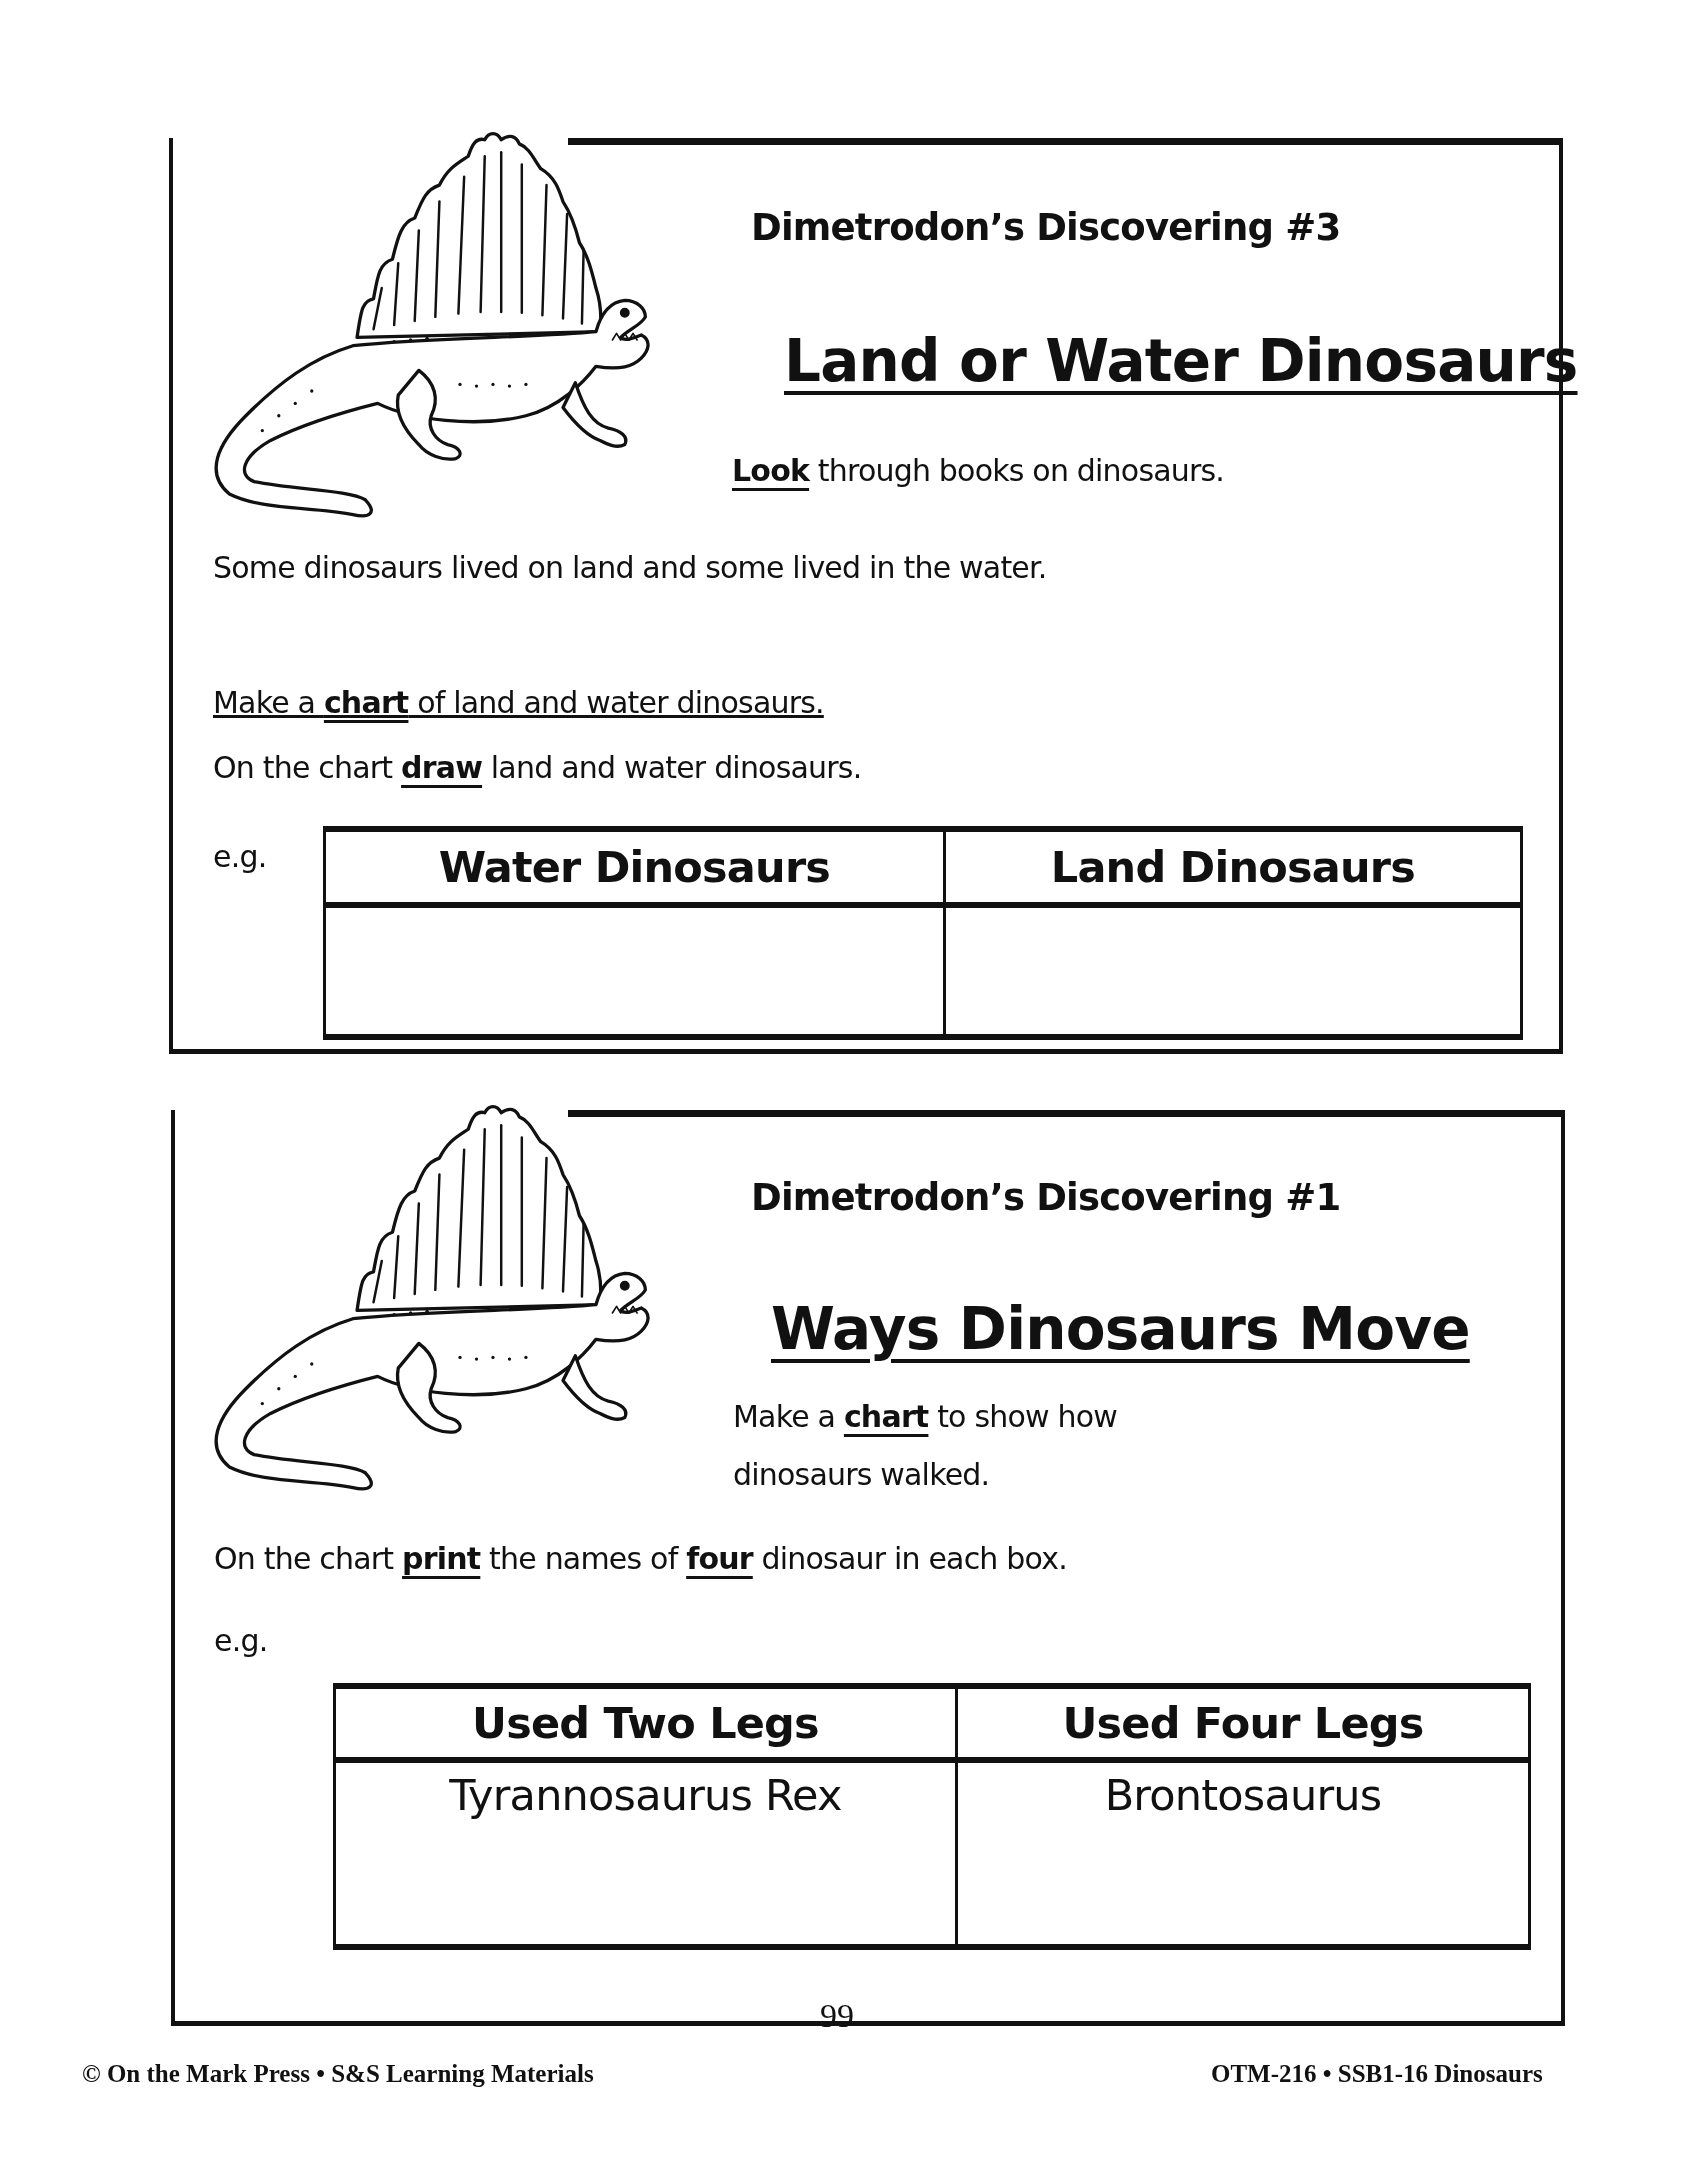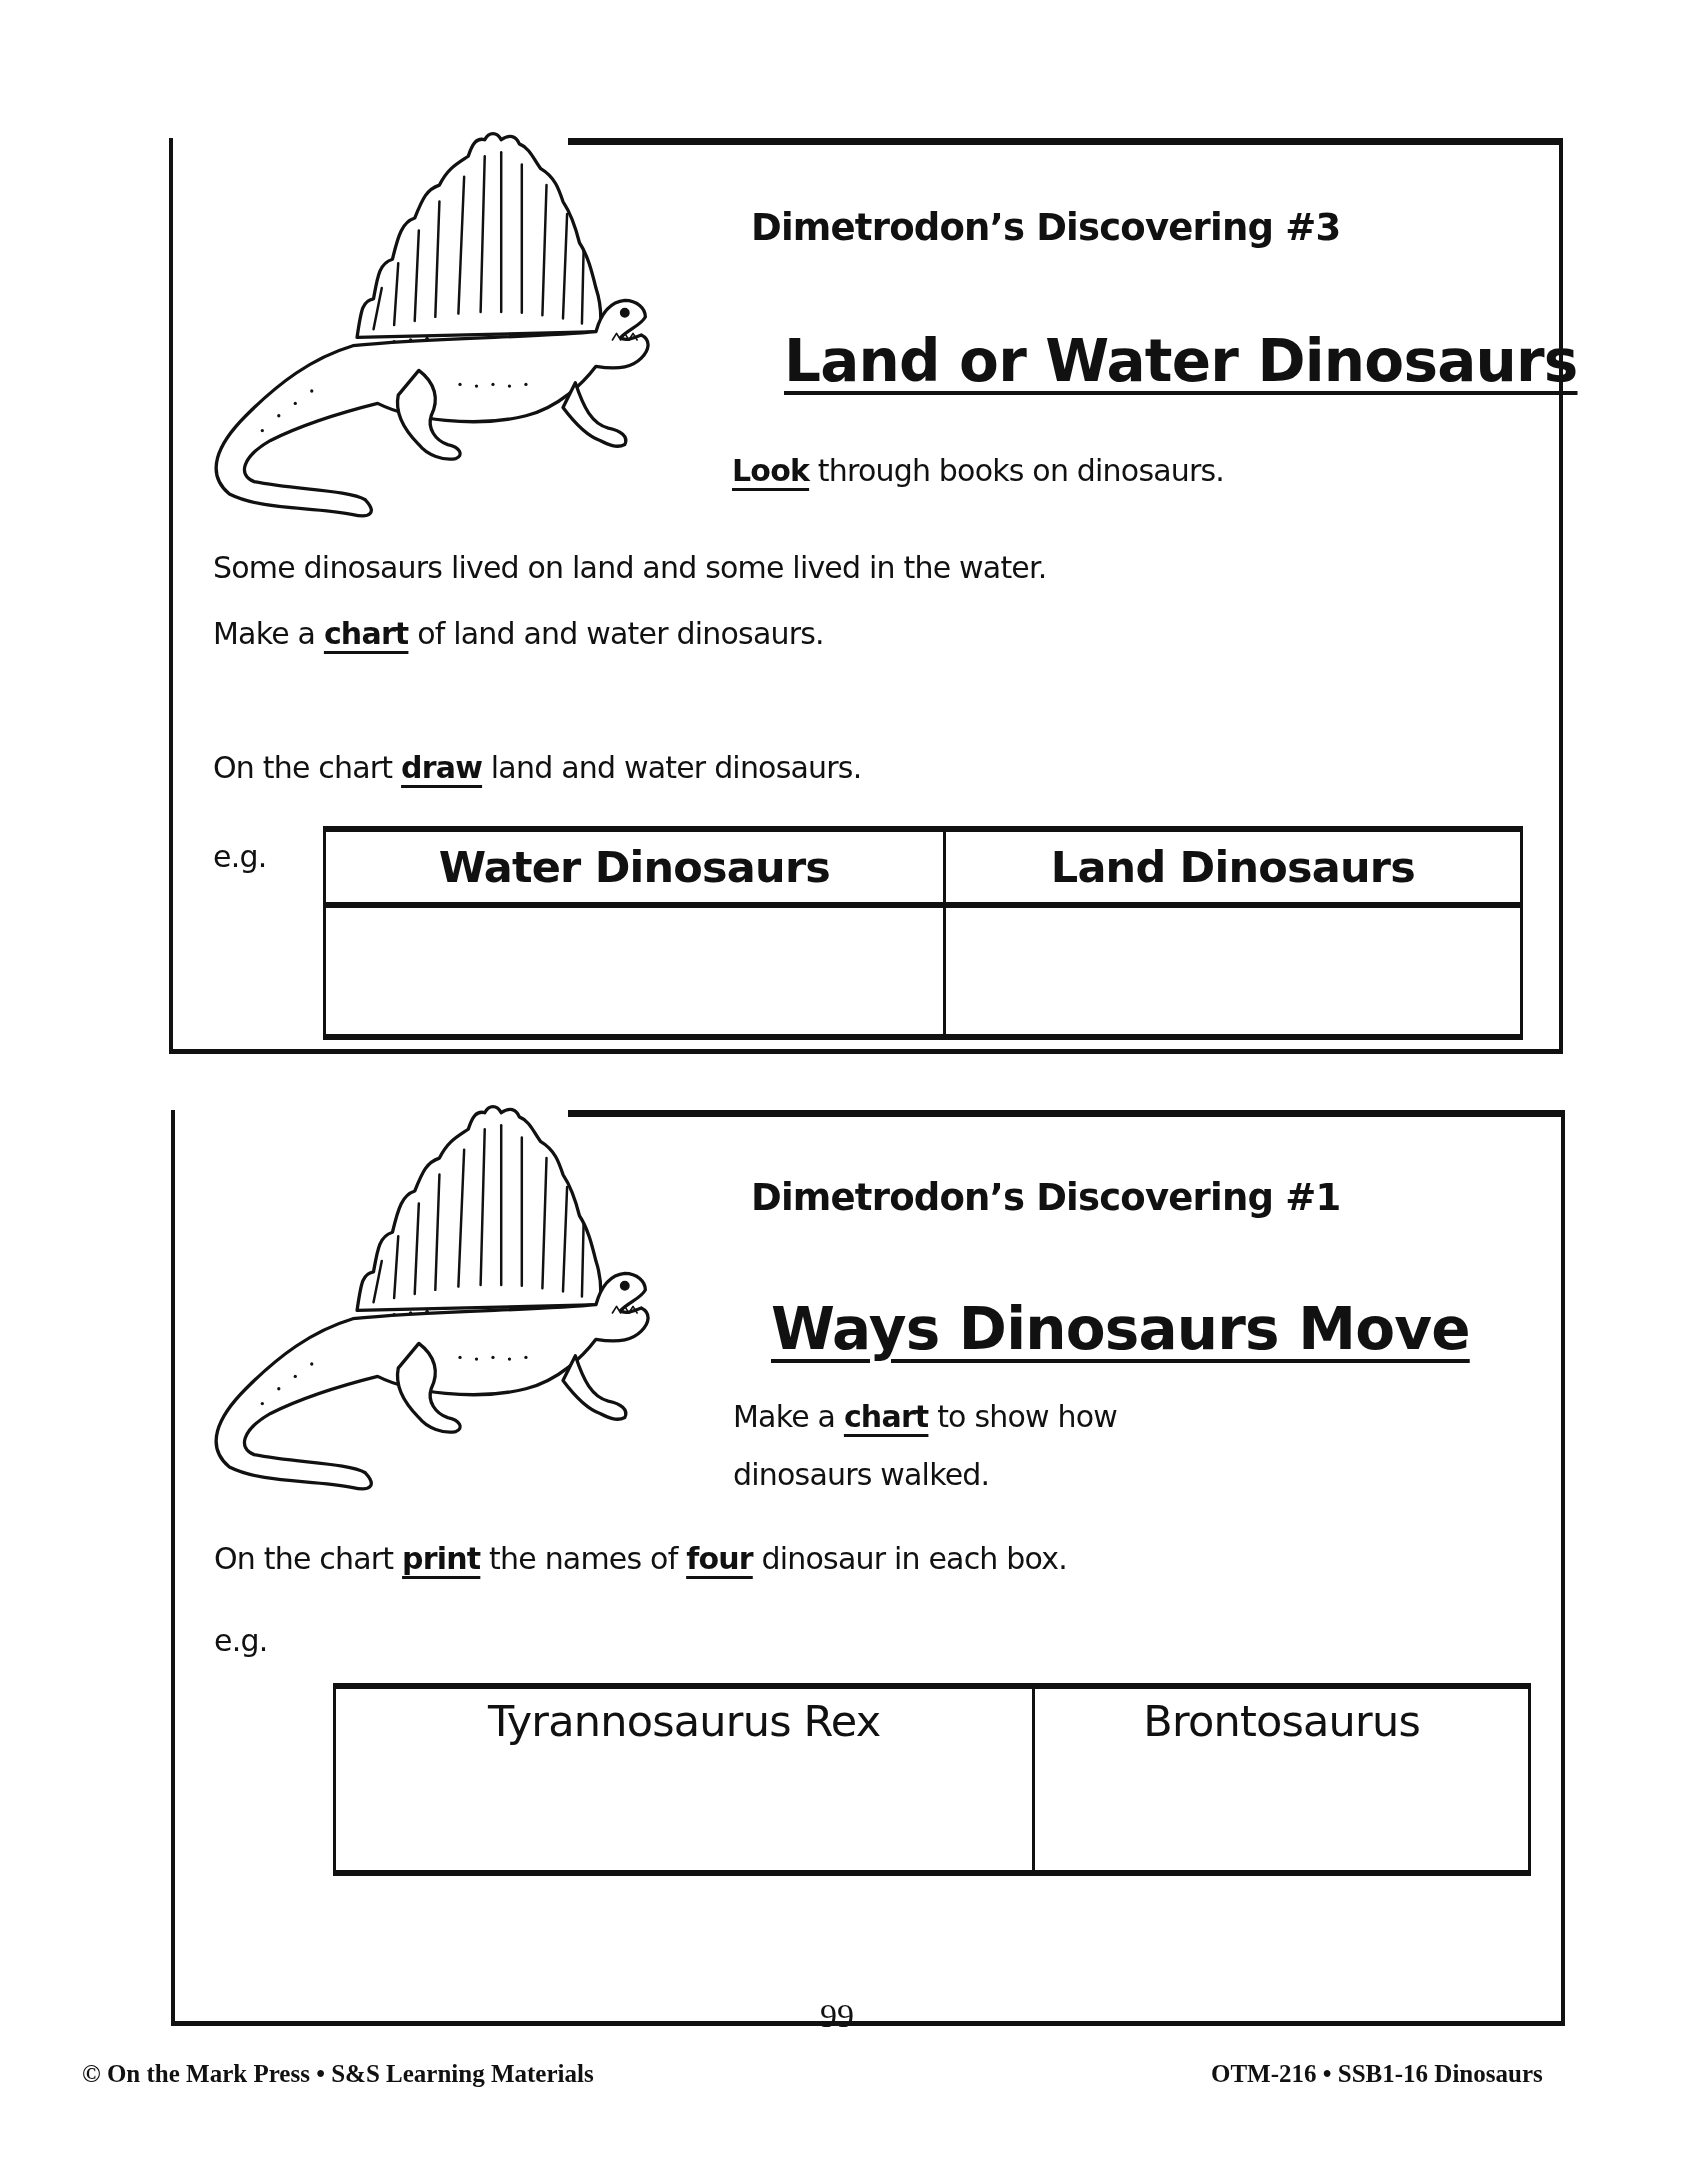--- a/index.html
+++ b/index.html
@@ -92,21 +92,21 @@
   </g>
 </svg>
 
 <div class="abs card-title" style="left:751px; top:206px;">Dimetrodon’s Discovering #3</div>
 <div class="abs card-subtitle" style="left:784px; top:327px;">Land or Water Dinosaurs</div>
 
 <div class="abs body-text" style="left:732px; top:453px;">
   <span class="kw">Look</span><span> through books on dinosaurs.</span>
 </div>
 <div class="abs body-text" style="left:213px; top:550px;">Some dinosaurs lived on land and some lived in the water.</div>
-<div class="abs body-text" style="left:213px; top:616px;">
+<div class="abs body-text" style="left:213px; top:685px;text-decoration:underline;">
   <span>Make a </span><span class="kw">chart</span><span> of land and water dinosaurs.</span>
 </div>
 <div class="abs body-text" style="left:213px; top:750px;">
   <span>On the chart </span><span class="kw">draw</span><span> land and water dinosaurs.</span>
 </div>
 <div class="abs body-text" style="left:213px; top:839px;">e.g.</div>
 
 <table class="chart tbl1">
   <tbody>
       <tr>
@@ -168,20 +168,24 @@
   <span>Make a </span><span class="kw">chart</span><span> to show how</span>
 </div>
 <div class="abs body-text" style="left:733px; top:1457px;">dinosaurs walked.</div>
 <div class="abs body-text" style="left:214px; top:1541px;">
   <span>On the chart </span><span class="kw">print</span><span> the names of </span><span class="kw">four</span><span> dinosaur in each box.</span>
 </div>
 <div class="abs body-text" style="left:214px; top:1623px;">e.g.</div>
 
 <table class="chart tbl2">
   <tbody>
+      <tr>
+    <th>Used Two Legs</th>
+    <th>Used Four Legs</th>
+  </tr>
   <tr>
     <td>Tyrannosaurus Rex</td>
     <td>Brontosaurus</td>
   </tr>
 </tbody>
   </table>
 
 <div class="footer" style="left:82px;">© On the Mark Press • S&amp;S Learning Materials</div>
 <div class="footer footer-page" style="left:820px;">99</div>
 <div class="footer" style="left:1211px;">OTM-216 • SSB1-16 Dinosaurs</div>

